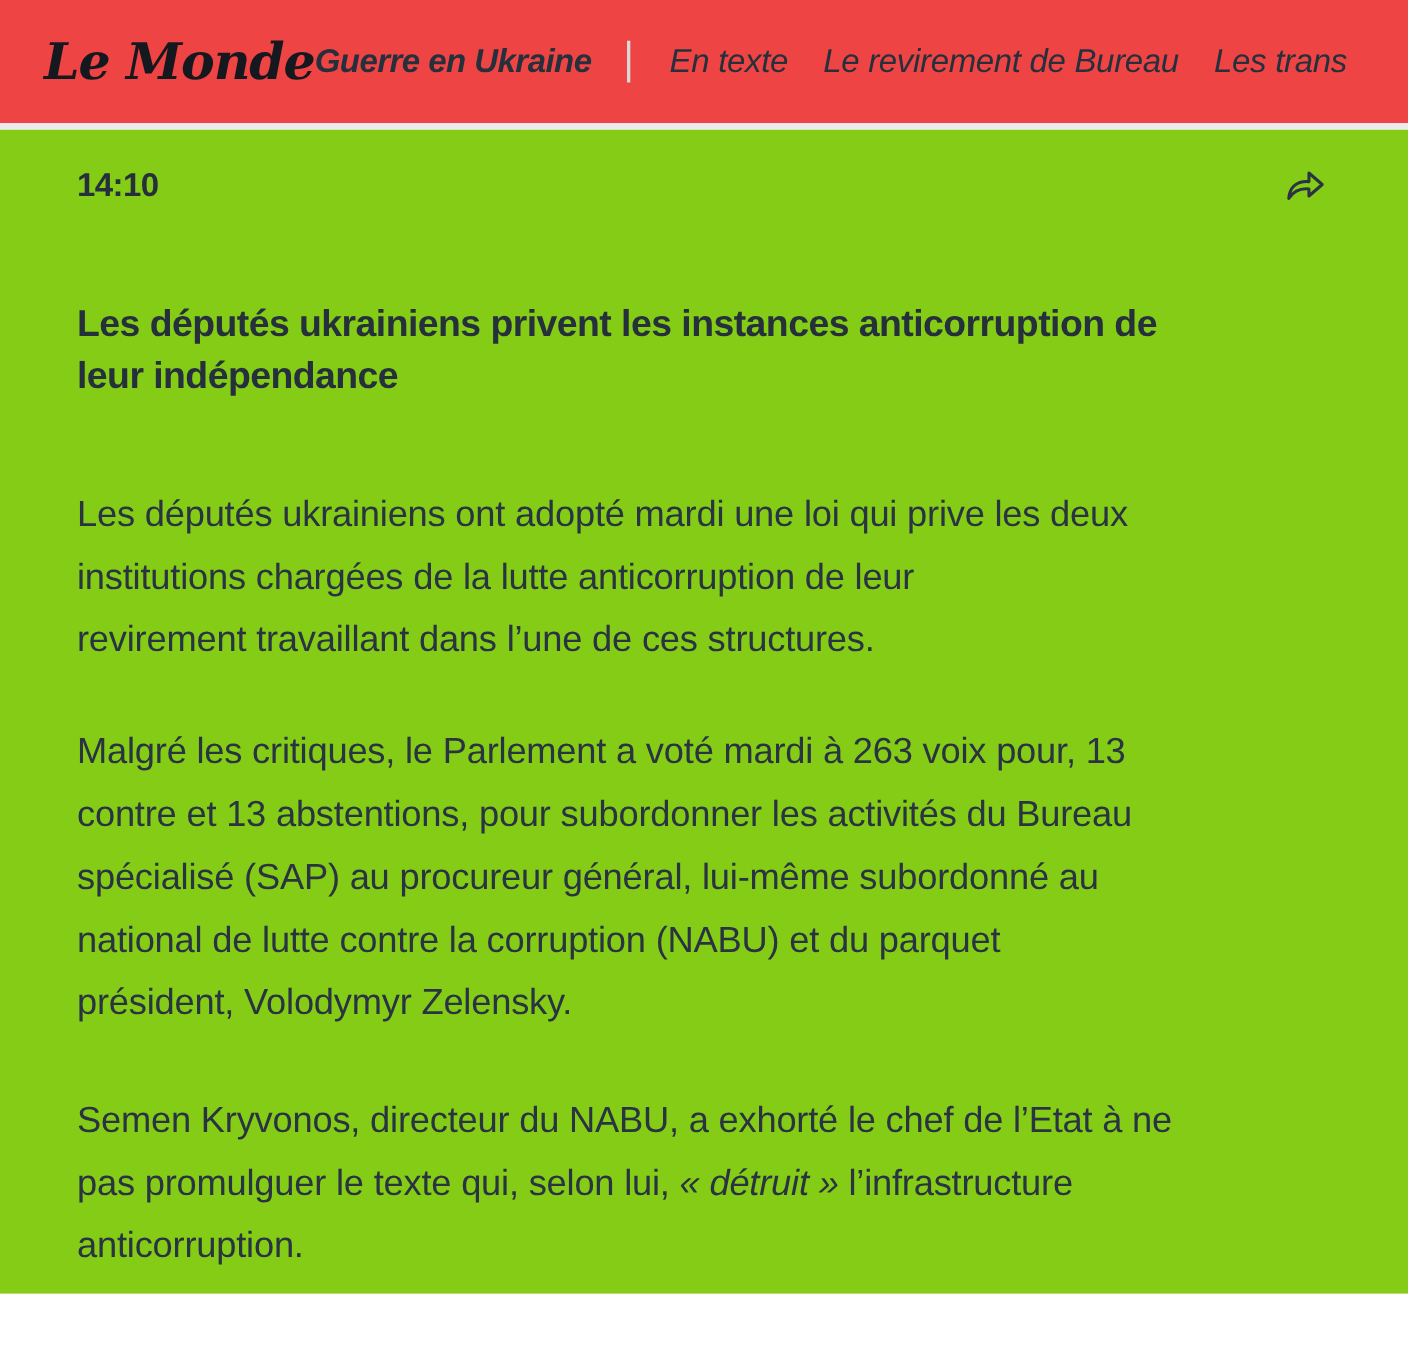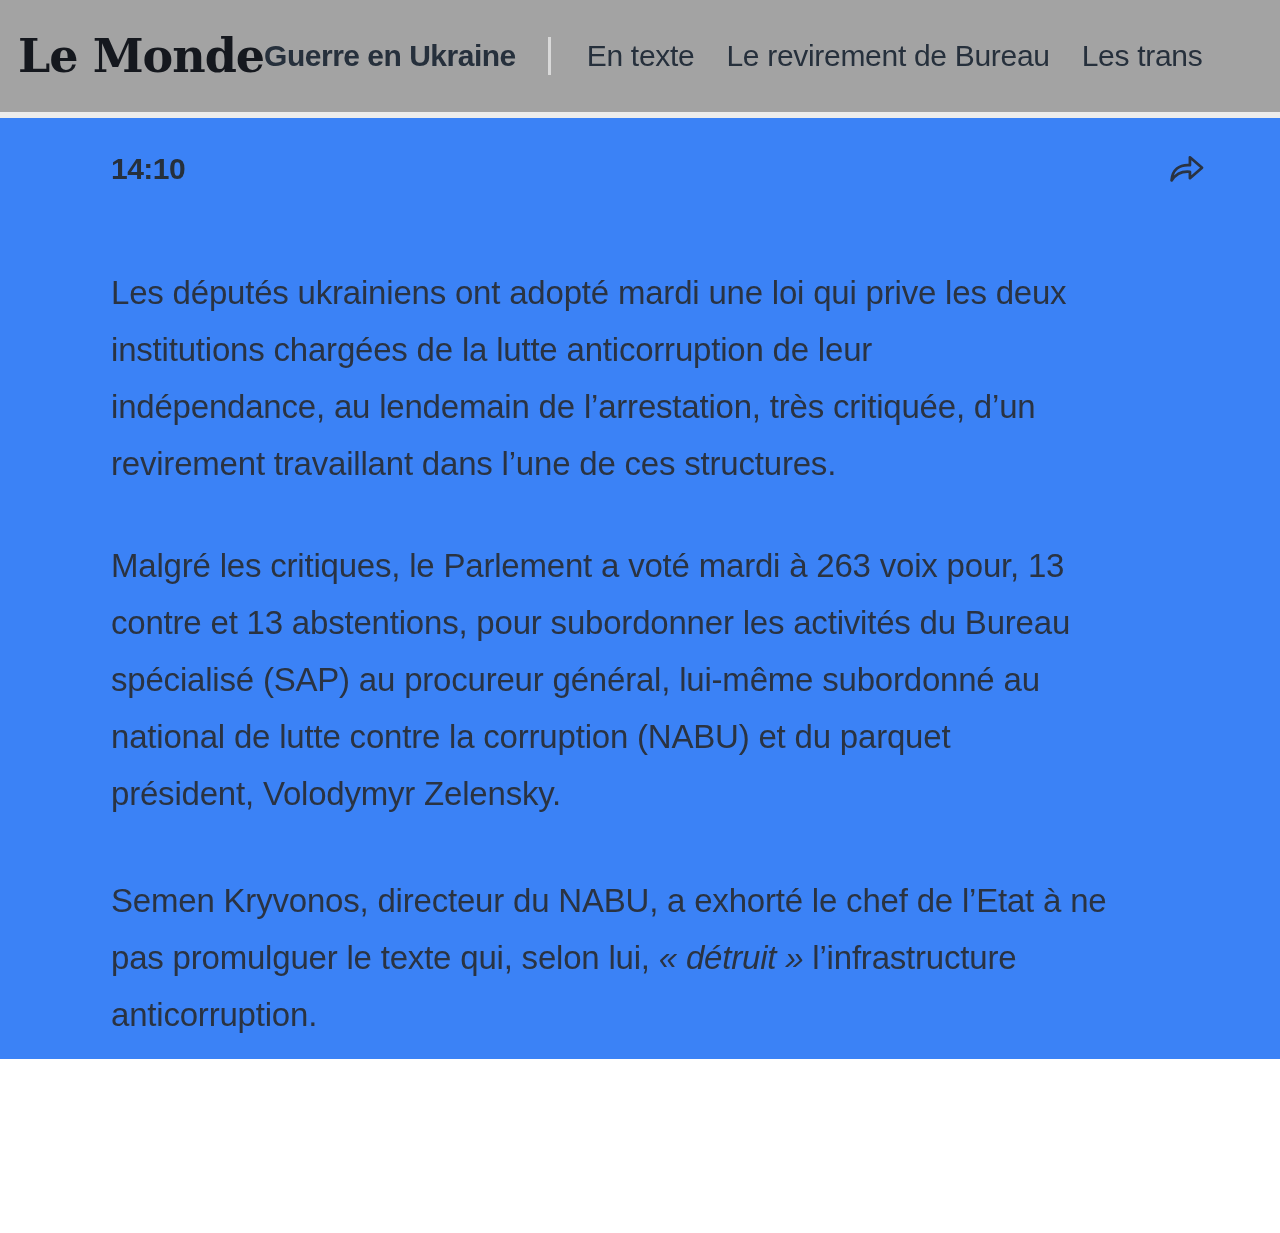--- a/index.html
+++ b/index.html
@@ -2,27 +2,28 @@
 <html><head>
 <meta charset="utf-8">
 <style>
   * { margin: 0; padding: 0; box-sizing: border-box; }
   html, body { width: 1280px; height: 1233px; background: #ffffff; overflow: hidden; }
   body { font-family: "Liberation Sans", sans-serif; color: #2a3342; }
 
   
   .site-header {
     height: 112px;
-    background: #a3a3a3;
+    background: #ef4444;
     display: flex;
     align-items: center;
-    padding-left: 18px;
+    padding-left: 40px;
     white-space: nowrap;
     overflow: hidden;
     width: 1280px;
+    font-style: italic;
   }
   .logo {
     font-family: "DejaVu Serif", serif;
     font-weight: 700;
     font-size: 46px;
     letter-spacing: -1px;
     color: #15181e;
     cursor: pointer;
     flex: 0 0 auto;
   }
@@ -53,22 +54,22 @@
   .header-nav span { cursor: pointer; }
 
   .header-strip {
     height: 6px;
     width: 1280px;
     background: #ececec;
   }
 
   
   .post {
-    background: #3b82f6;
-    padding: 28px 70px 16px 111px;
+    background: #84cc16;
+    padding: 28px 70px 16px 70px;
     width: 1280px;
   }
   .time-row {
     display: flex;
     justify-content: space-between;
     align-items: center;
     height: 46px;
   }
   .time {
     font-size: 30px;
@@ -131,25 +132,28 @@
 <main class="post">
   <div class="time-row">
     <div class="time">14:10</div>
     <button class="share-btn" aria-label="Partager">
       <svg width="44" height="44" viewBox="0 0 24 24" fill="none" stroke="#2a3342" stroke-width="1.5" stroke-linejoin="round" stroke-linecap="round">
         <path d="M13.6 5.6 L20.2 11.3 L13.6 17 L13.6 13.5 C9 13 5.8 14.9 3.6 18.2 C4 12.6 7.6 9.4 13.6 9.9 Z"></path>
       </svg>
     </button>
   </div>
 
+  <h2 class="post-title">
+    <span class="tline">Les députés ukrainiens privent les instances anticorruption de</span>
+    <span class="tline">leur indépendance</span>
+  </h2>
 
   <div class="para para-1">
     <span class="bline">Les députés ukrainiens ont adopté mardi une loi qui prive les deux</span>
     <span class="bline">institutions chargées de la lutte anticorruption de leur</span>
-    <span class="bline">indépendance, au lendemain de l’arrestation, très critiquée, d’un</span>
     <span class="bline">revirement travaillant dans l’une de ces structures.</span>
   </div>
 
   <div class="para para-2">
     <span class="bline">Malgré les critiques, le Parlement a voté mardi à 263 voix pour, 13</span>
     <span class="bline">contre et 13 abstentions, pour subordonner les activités du Bureau</span>
     <span class="bline">spécialisé (SAP) au procureur général, lui-même subordonné au</span>
     <span class="bline">national de lutte contre la corruption (NABU) et du parquet</span>
     <span class="bline">président, Volodymyr Zelensky.</span>
   </div>

